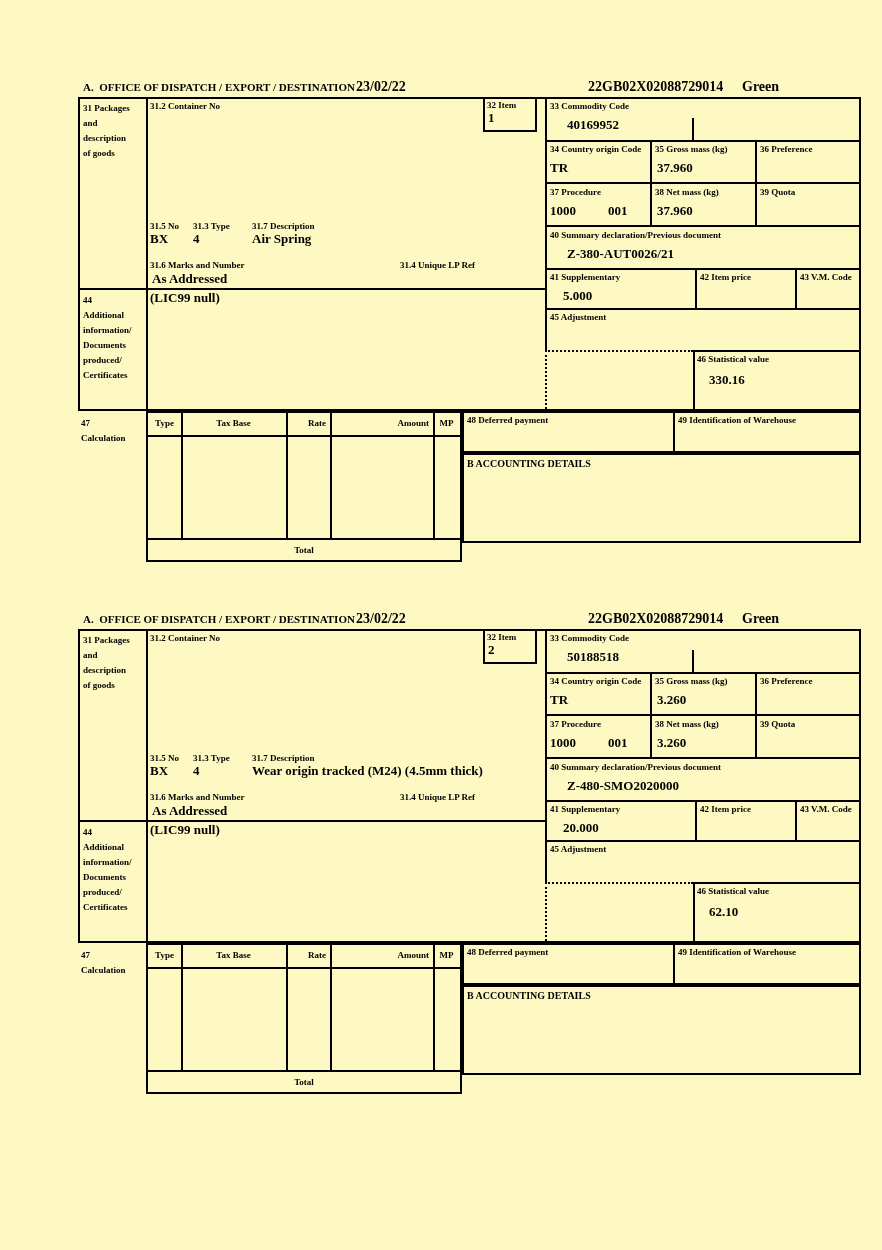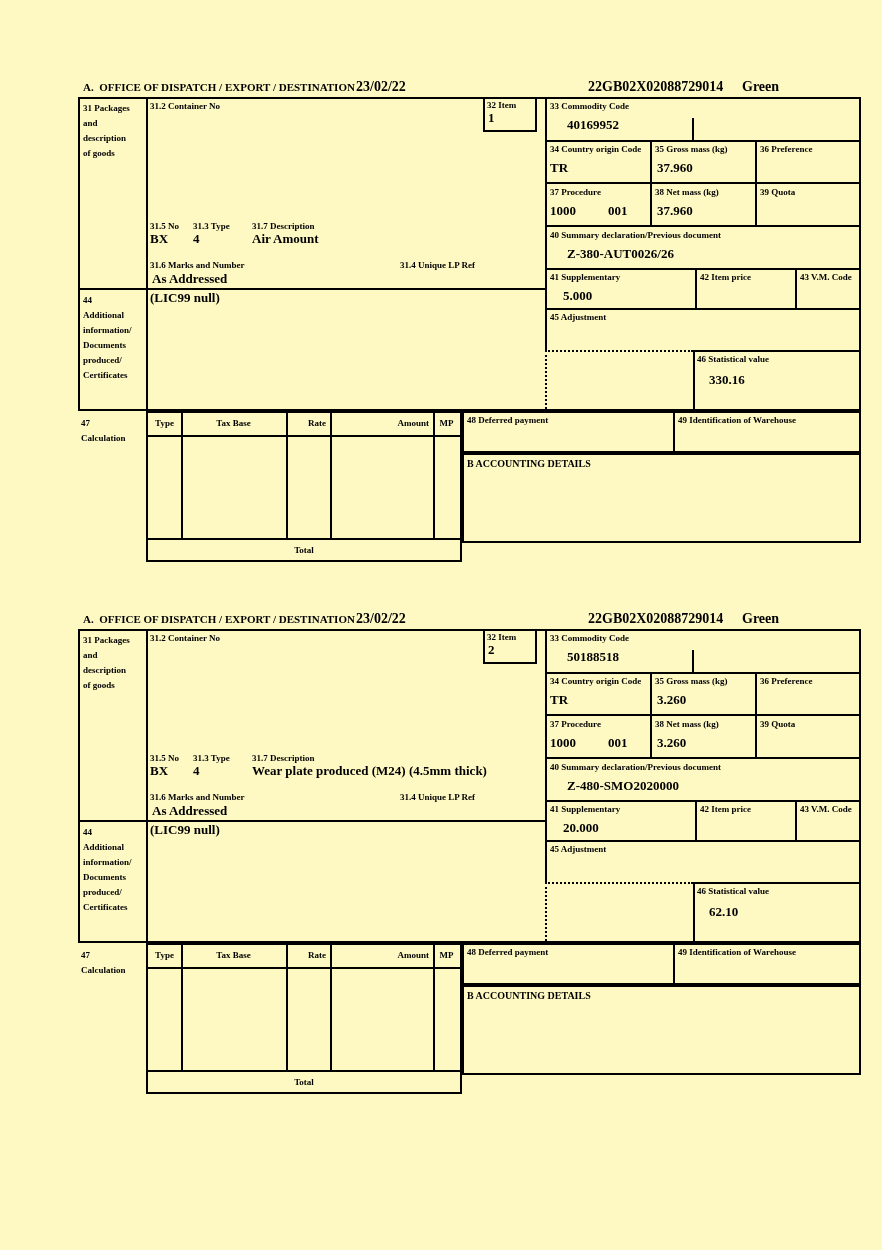--- a/index.html
+++ b/index.html
@@ -73,21 +73,21 @@
       <div class="bx" style="left:403px; top:0; width:54px; height:33px; border-top:none;">
         <div class="lbl" style="left:2px; top:1px;">32 Item</div>
         <div class="val" style="left:3px; top:11px;">1</div>
       </div>
 
       <div class="lbl" style="left:70px;  top:122px;">31.5 No</div>
       <div class="lbl" style="left:113px; top:122px;">31.3 Type</div>
       <div class="lbl" style="left:172px; top:122px;">31.7 Description</div>
       <div class="val" style="left:70px;  top:132px;">BX</div>
       <div class="val" style="left:113px; top:132px;">4</div>
-      <div class="val" style="left:172px; top:132px;">Air Amount</div>
+      <div class="val" style="left:172px; top:132px;">Air Spring</div>
 
       <div class="lbl" style="left:70px; top:161px;">31.6 Marks and Number</div>
       <div class="lbl" style="left:320px; top:161px;">31.4 Unique LP Ref</div>
       <div class="val" style="left:72px; top:172px;">As Addressed</div>
 
       <div class="val" style="left:70px; top:191px;">(LIC99 null)</div>
 
       <div class="lbl" style="left:470px; top:2px;">33 Commodity Code</div>
       <div class="val" style="left:487px; top:18px;">40169952</div>
 
@@ -98,21 +98,21 @@
       <div class="lbl" style="left:680px; top:45px;">36 Preference</div>
 
       <div class="lbl" style="left:470px; top:88px;">37 Procedure</div>
       <div class="val" style="left:470px; top:104px;">1000</div>
       <div class="val" style="left:528px; top:104px;">001</div>
       <div class="lbl" style="left:575px; top:88px;">38 Net mass (kg)</div>
       <div class="val" style="left:577px; top:104px;">37.960</div>
       <div class="lbl" style="left:680px; top:88px;">39 Quota</div>
 
       <div class="lbl" style="left:470px; top:131px;">40 Summary declaration/Previous document</div>
-      <div class="val" style="left:487px; top:147px;">Z-380-AUT0026/26</div>
+      <div class="val" style="left:487px; top:147px;">Z-380-AUT0026/21</div>
 
       <div class="lbl" style="left:470px; top:173px;">41 Supplementary</div>
       <div class="val" style="left:483px; top:189px;">5.000</div>
       <div class="lbl" style="left:620px; top:173px;">42 Item price</div>
       <div class="lbl" style="left:720px; top:173px;">43 V.M. Code</div>
 
       <div class="lbl" style="left:470px; top:213px;">45 Adjustment</div>
 
       <div class="lbl" style="left:617px; top:255px;">46 Statistical value</div>
       <div class="val" style="left:629px; top:273px;">330.16</div>
@@ -200,21 +200,21 @@
       <div class="bx" style="left:403px; top:0; width:54px; height:33px; border-top:none;">
         <div class="lbl" style="left:2px; top:1px;">32 Item</div>
         <div class="val" style="left:3px; top:11px;">2</div>
       </div>
 
       <div class="lbl" style="left:70px;  top:122px;">31.5 No</div>
       <div class="lbl" style="left:113px; top:122px;">31.3 Type</div>
       <div class="lbl" style="left:172px; top:122px;">31.7 Description</div>
       <div class="val" style="left:70px;  top:132px;">BX</div>
       <div class="val" style="left:113px; top:132px;">4</div>
-      <div class="val" style="left:172px; top:132px;">Wear plate produced (M24) (4.5mm thick)</div>
+      <div class="val" style="left:172px; top:132px;">Wear origin tracked (M24) (4.5mm thick)</div>
 
       <div class="lbl" style="left:70px; top:161px;">31.6 Marks and Number</div>
       <div class="lbl" style="left:320px; top:161px;">31.4 Unique LP Ref</div>
       <div class="val" style="left:72px; top:172px;">As Addressed</div>
 
       <div class="val" style="left:70px; top:191px;">(LIC99 null)</div>
 
       <div class="lbl" style="left:470px; top:2px;">33 Commodity Code</div>
       <div class="val" style="left:487px; top:18px;">50188518</div>
 

